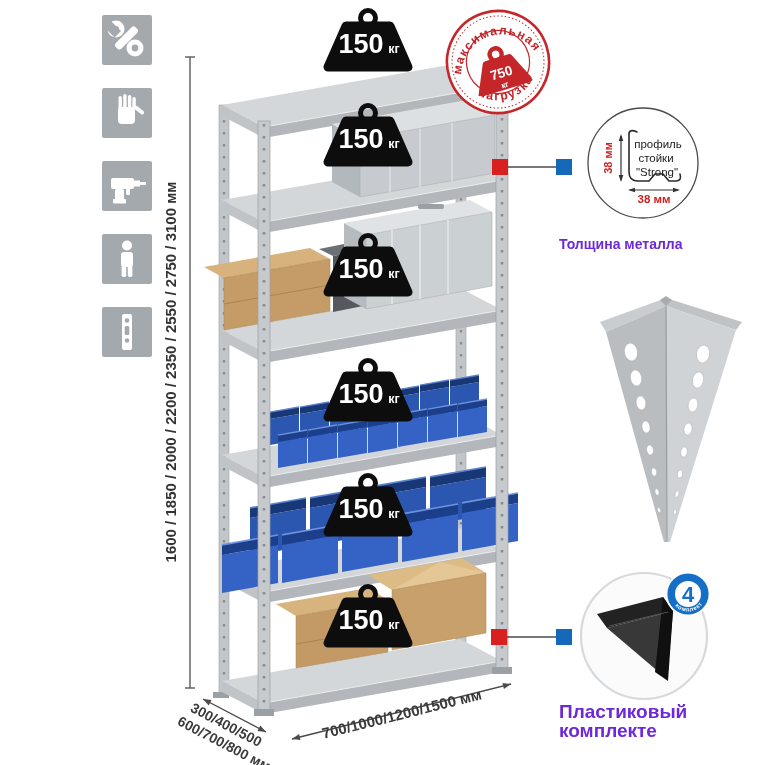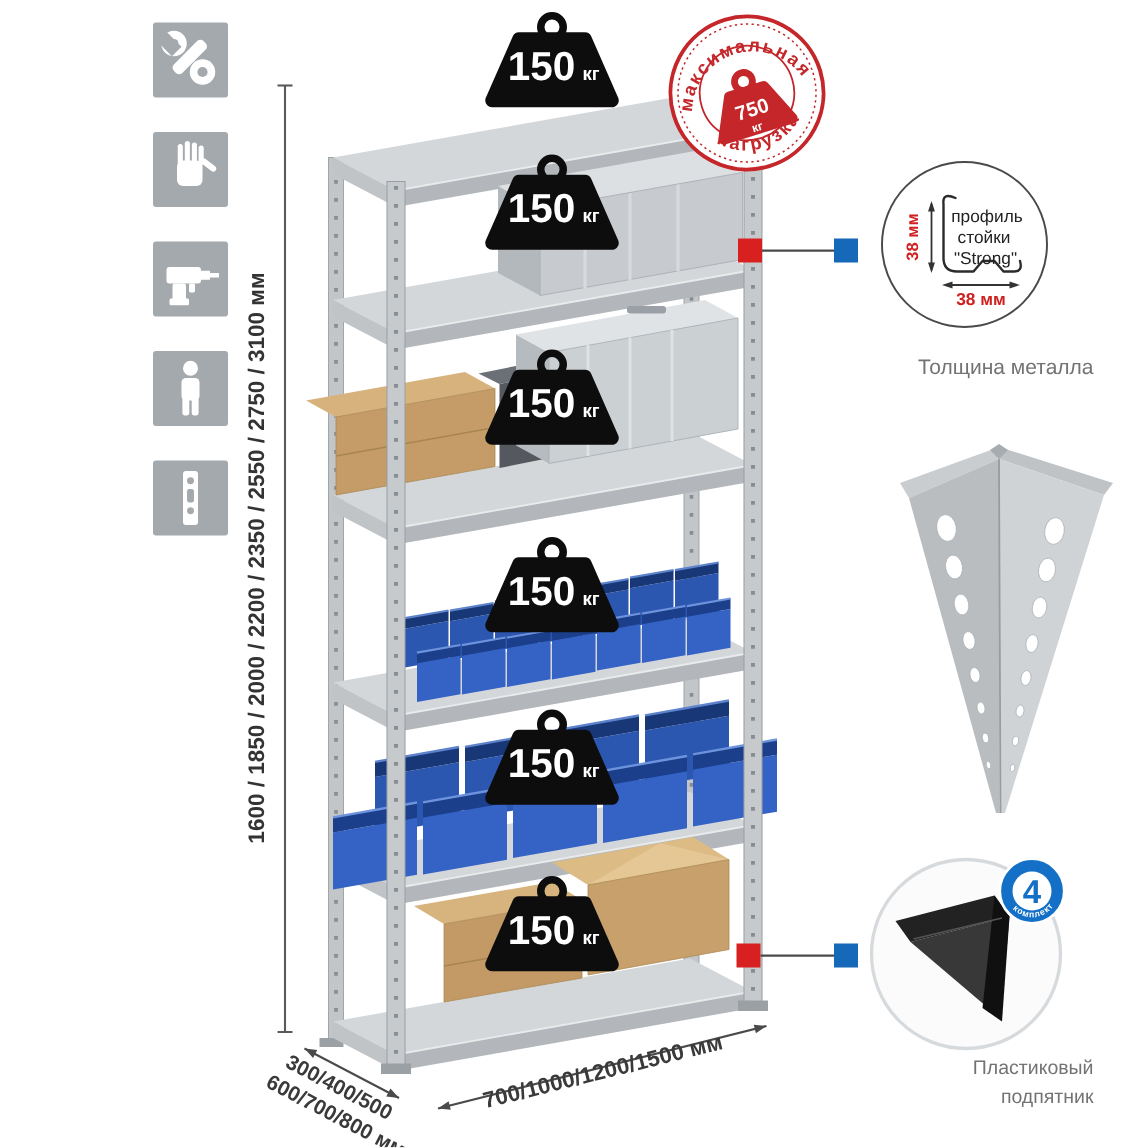--- a/index.html
+++ b/index.html
@@ -1,22 +1,22 @@
 <!DOCTYPE html>
 <html><head>
 <meta charset="utf-8">
 <style>
   html,body{margin:0;padding:0;background:#fff;}
   .stage{position:relative;width:765px;height:765px;background:#fff;overflow:hidden;
          font-family:"Liberation Sans", sans-serif;}
   .sidebar{position:absolute;left:102px;top:15px;width:50px;}
   .side-icon{width:50px;height:50px;background:#a4a9ad;border-radius:2px;margin-bottom:23px;}
-  .caption{position:absolute;width:170px;text-align:right;color:#737373;font-weight:normal;}
+  .caption{position:absolute;width:170px;text-align:left;color:#6d28d9;font-weight:bold;}
   .caption-profile{left:559px;top:236px;font-size:14px;line-height:17px;}
-  .caption-foot{left:559px;top:702px;font-size:13px;line-height:19px;}
+  .caption-foot{left:559px;top:702px;font-size:19px;line-height:19px;}
   svg text{font-family:"Liberation Sans", sans-serif;}
   .main-svg{position:absolute;left:0;top:0;}
 </style>
 </head>
 <body>
 
 <div class="stage">
 
   <div class="sidebar">
     <div class="side-icon">
@@ -365,16 +365,16 @@
         <text font-size="5.8" font-weight="bold" fill="#fff" letter-spacing="0.6" text-anchor="middle"><textPath href="#badgeArc" startOffset="50%">в комплекте</textPath></text>
       </g>
     </g>
   </svg>
 
   <div class="caption caption-profile">
     <div>Толщина металла</div>
   </div>
   <div class="caption caption-foot">
     <div>Пластиковый</div>
-    <div>подпятник</div>
+    <div>комплекте</div>
   </div>
 
 </div>
 
 </body></html>

